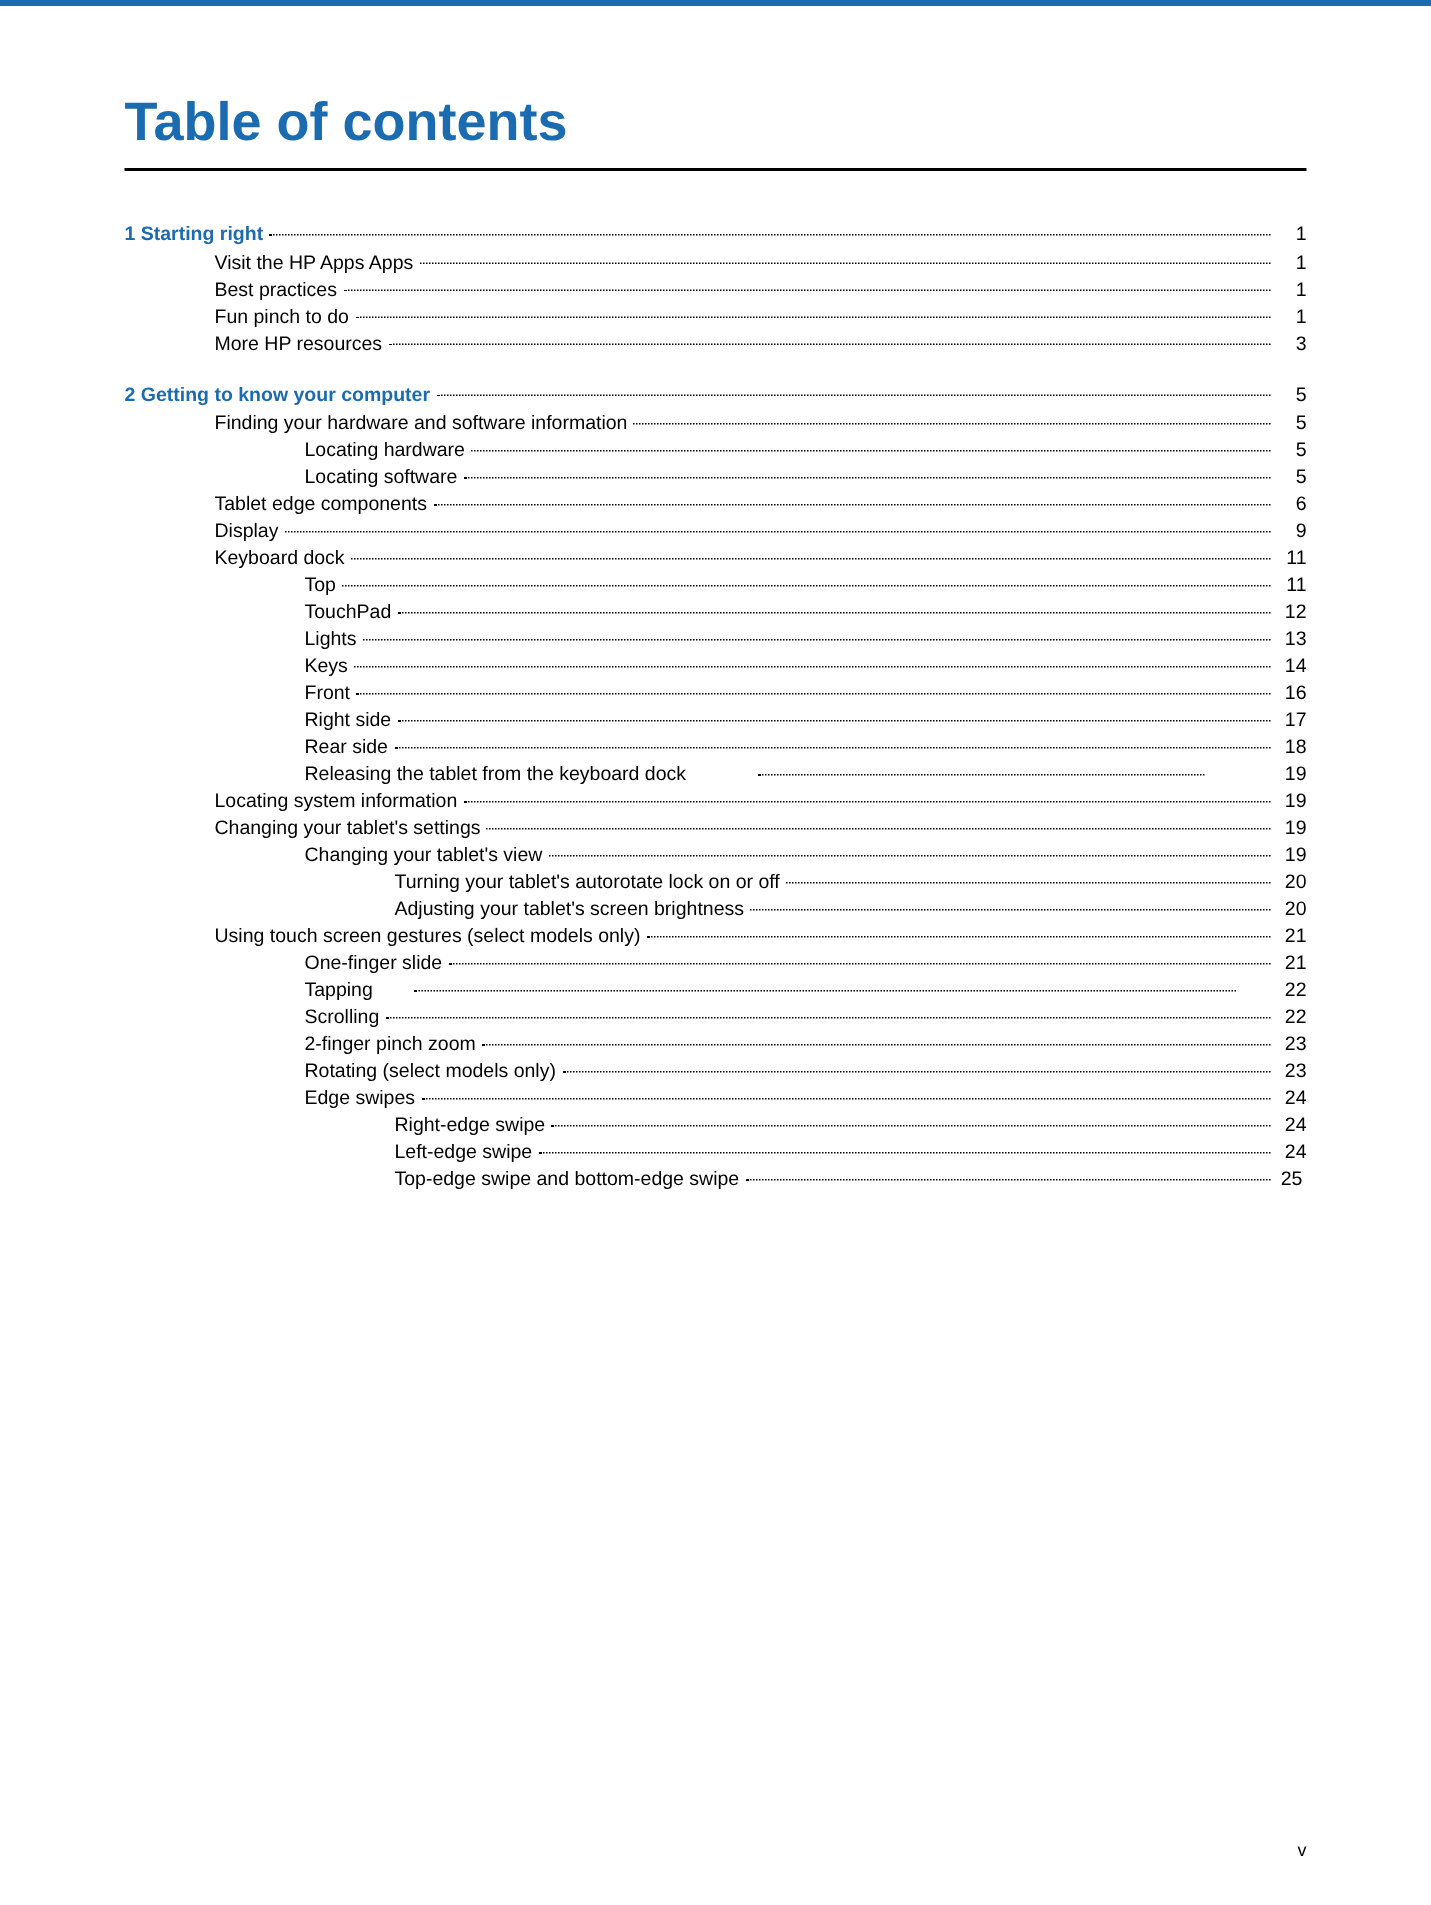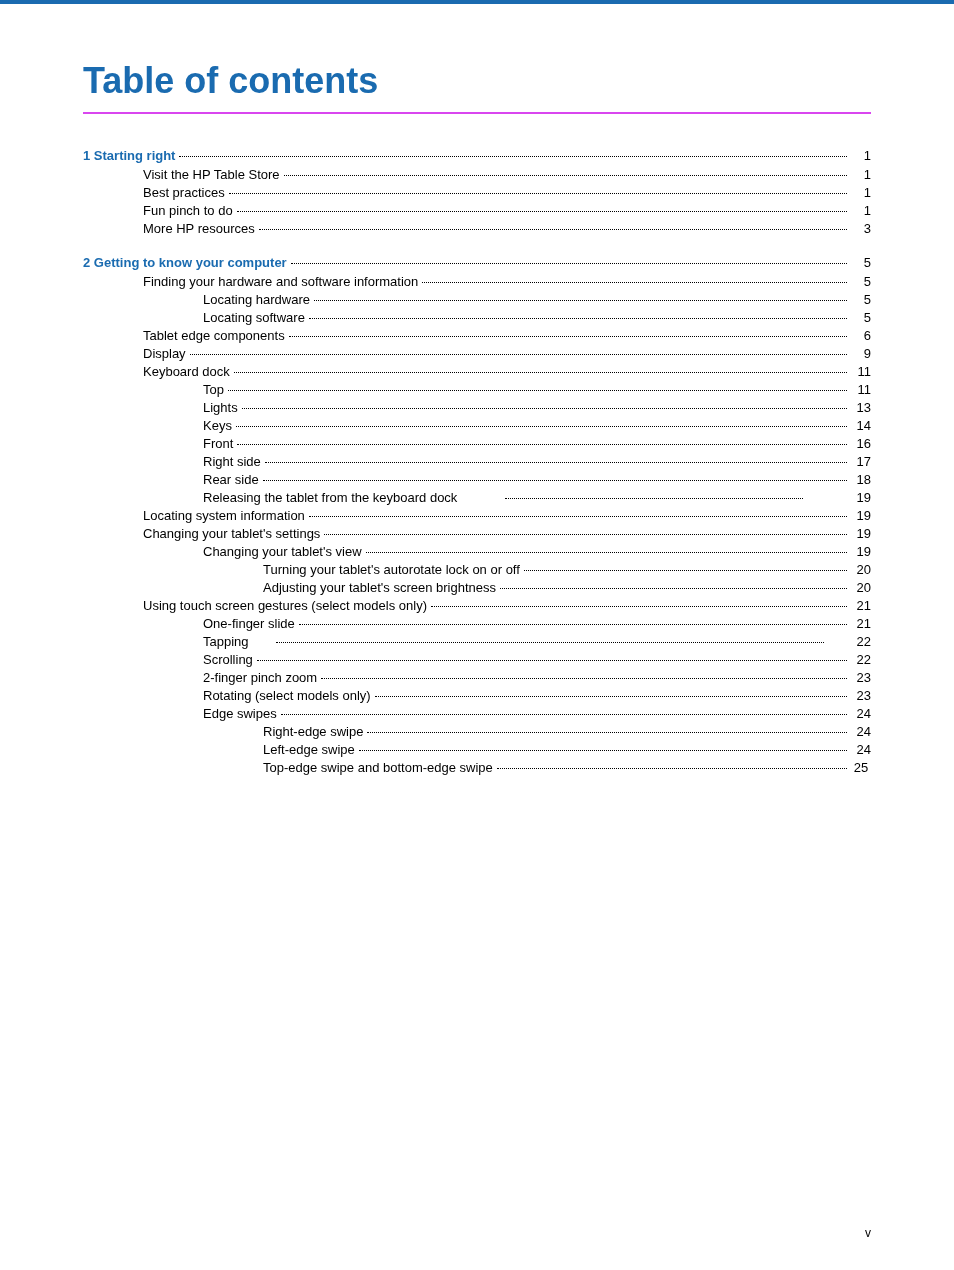--- a/index.html
+++ b/index.html
@@ -26,21 +26,21 @@
     .top-border {
       position: absolute;
       top: 0;
       left: 0;
       right: 0;
       height: 4px;
       background: #1a6bb0;
     }
 
     .title-section {
-      border-bottom: 2px solid #d946ef;
+      border-bottom: 2px solid #000000;
       padding-bottom: 10px;
       margin-bottom: 30px;
     }
 
     .page-title {
       font-size: 36px;
       font-weight: bold;
       color: #1a6bb0;
       margin-bottom: 0;
     }
@@ -68,21 +68,21 @@
 
   <div>
         <div style="display: flex; align-items: baseline; width: 100%; padding-left: 0px; padding-top: 4px; padding-bottom: 2px;">
           <span style="white-space: nowrap; flex-shrink: 0; font-size: 13px;"><a href="#" style="color: rgb(26, 107, 176); text-decoration: none; font-weight: bold;">1  </a><a href="#" style="color: rgb(26, 107, 176); text-decoration: none; font-weight: bold;">Starting right</a></span>
           <span style="flex: 1 1 0%; border-bottom: 1px dotted rgb(0, 0, 0); margin: 0px 4px; position: relative; bottom: 3px; min-width: 20px;"></span>
           <span style="white-space: nowrap; flex-shrink: 0; min-width: 20px; text-align: right; font-size: 13px;">1</span>
         </div>
       </div>
       <div>
         <div style="display: flex; align-items: baseline; width: 100%; padding-left: 60px; padding-top: 2px; padding-bottom: 1px;">
-          <span style="white-space: nowrap; flex-shrink: 0; font-size: 13px;">Visit the HP Table Store</span>
+          <span style="white-space: nowrap; flex-shrink: 0; font-size: 13px;">Visit the HP Apps Apps</span>
           <span style="flex: 1 1 0%; border-bottom: 1px dotted rgb(0, 0, 0); margin: 0px 4px; position: relative; bottom: 3px; min-width: 20px;"></span>
           <span style="white-space: nowrap; flex-shrink: 0; min-width: 20px; text-align: right; font-size: 13px;">1</span>
         </div>
       </div>
       <div>
         <div style="display: flex; align-items: baseline; width: 100%; padding-left: 60px; padding-top: 2px; padding-bottom: 1px;">
           <span style="white-space: nowrap; flex-shrink: 0; font-size: 13px;">Best practices</span>
           <span style="flex: 1 1 0%; border-bottom: 1px dotted rgb(0, 0, 0); margin: 0px 4px; position: relative; bottom: 3px; min-width: 20px;"></span>
           <span style="white-space: nowrap; flex-shrink: 0; min-width: 20px; text-align: right; font-size: 13px;">1</span>
         </div>
@@ -153,20 +153,27 @@
       </div>
       <div>
         <div style="display: flex; align-items: baseline; width: 100%; padding-left: 120px; padding-top: 2px; padding-bottom: 1px;">
           <span style="white-space: nowrap; flex-shrink: 0; font-size: 13px;">Top</span>
           <span style="flex: 1 1 0%; border-bottom: 1px dotted rgb(0, 0, 0); margin: 0px 4px; position: relative; bottom: 3px; min-width: 20px;"></span>
           <span style="white-space: nowrap; flex-shrink: 0; min-width: 20px; text-align: right; font-size: 13px;">11</span>
         </div>
       </div>
       <div>
         <div style="display: flex; align-items: baseline; width: 100%; padding-left: 120px; padding-top: 2px; padding-bottom: 1px;">
+          <span style="white-space: nowrap; flex-shrink: 0; font-size: 13px;">TouchPad</span>
+          <span style="flex: 1 1 0%; border-bottom: 1px dotted rgb(0, 0, 0); margin: 0px 4px; position: relative; bottom: 3px; min-width: 20px;"></span>
+          <span style="white-space: nowrap; flex-shrink: 0; min-width: 20px; text-align: right; font-size: 13px;">12</span>
+        </div>
+      </div>
+      <div>
+        <div style="display: flex; align-items: baseline; width: 100%; padding-left: 120px; padding-top: 2px; padding-bottom: 1px;">
           <span style="white-space: nowrap; flex-shrink: 0; font-size: 13px;">Lights</span>
           <span style="flex: 1 1 0%; border-bottom: 1px dotted rgb(0, 0, 0); margin: 0px 4px; position: relative; bottom: 3px; min-width: 20px;"></span>
           <span style="white-space: nowrap; flex-shrink: 0; min-width: 20px; text-align: right; font-size: 13px;">13</span>
         </div>
       </div>
       <div>
         <div style="display: flex; align-items: baseline; width: 100%; padding-left: 120px; padding-top: 2px; padding-bottom: 1px;">
           <span style="white-space: nowrap; flex-shrink: 0; font-size: 13px;">Keys</span>
           <span style="flex: 1 1 0%; border-bottom: 1px dotted rgb(0, 0, 0); margin: 0px 4px; position: relative; bottom: 3px; min-width: 20px;"></span>
           <span style="white-space: nowrap; flex-shrink: 0; min-width: 20px; text-align: right; font-size: 13px;">14</span>

